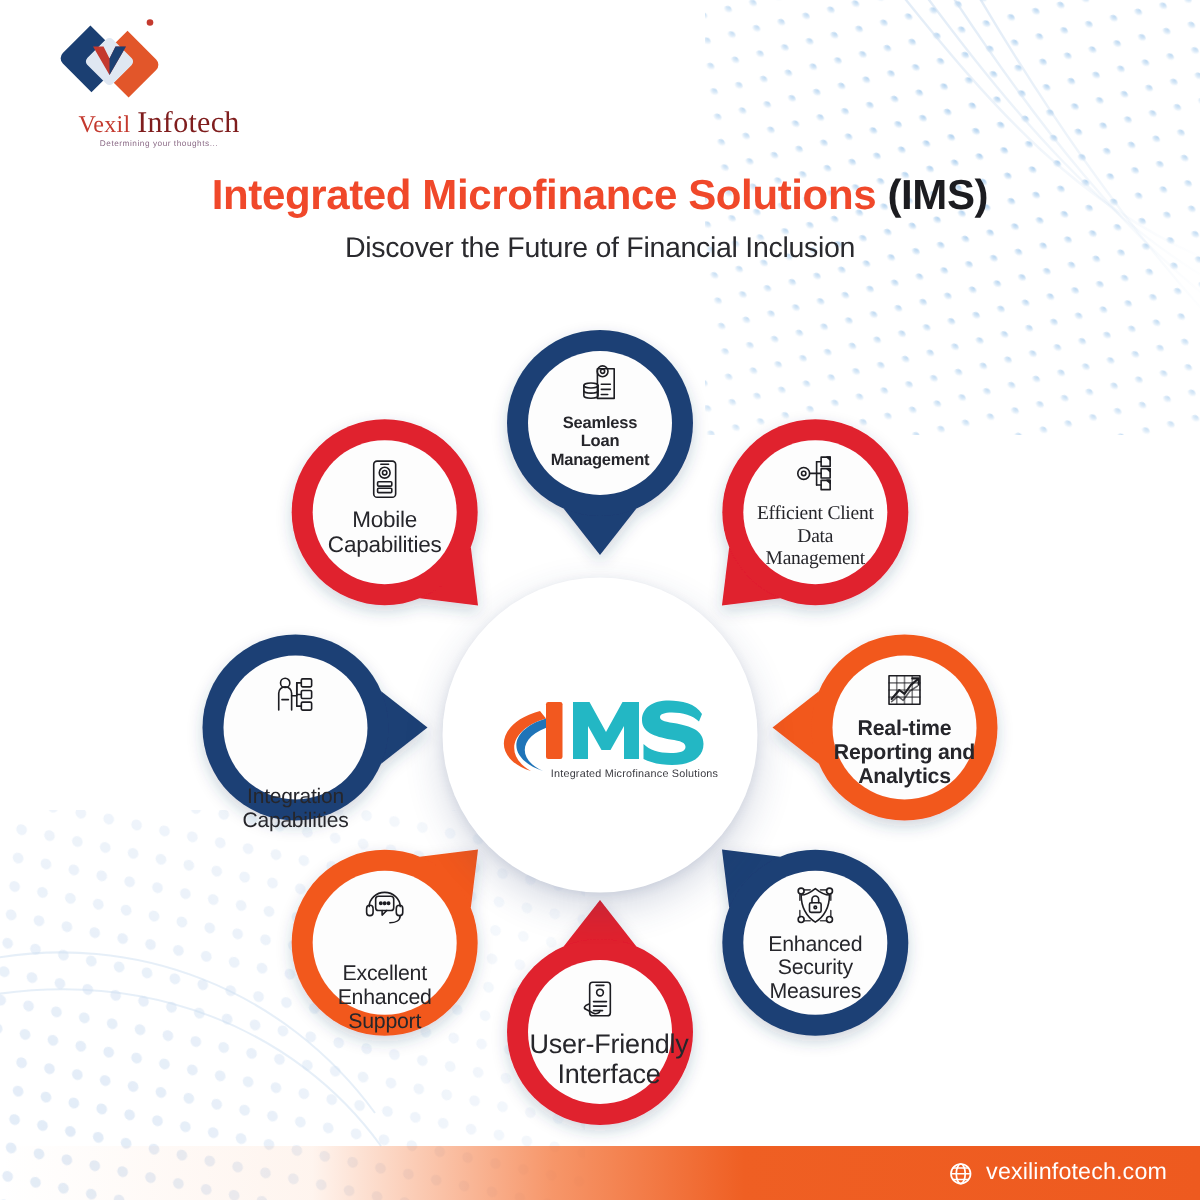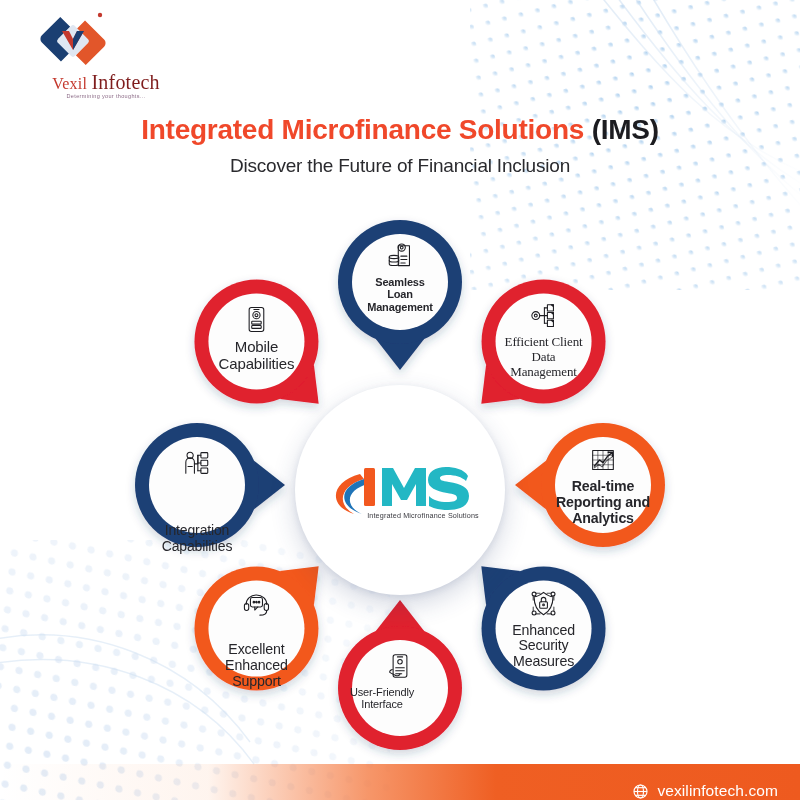--- a/index.html
+++ b/index.html
@@ -78,21 +78,21 @@
 
   
   #footer-bar {
     position:absolute; left:0; bottom:0; width:800px; height:36px; z-index:7;
     background:linear-gradient(90deg,
       rgba(255,255,255,0) 0%,
       rgba(250,150,90,0.10) 26%,
       rgba(243,110,48,0.72) 46%,
       #ef5f23 62%,
       #ee5a1f 100%);
-    display:flex; align-items:flex-end; justify-content:flex-end;
+    display:flex; align-items:center; justify-content:flex-end;
     padding-right:22px;
   }
   #footer-site {
     display:flex; align-items:center; gap:8px;
     color:#ffffff; font-size:15.5px; letter-spacing:.1px;
   }
   #globe-icon { display:block; }
 </style>
 </head>
 <body>
@@ -354,21 +354,21 @@
       <div class="node-label" style="font-size: 14.2px; left: 441px; top: 279px; width: 124px; font-weight: bold;">
         <span>Real-time</span>
         <span>Reporting and</span>
         <span>Analytics</span>
       </div>
       <div class="node-label" style="font-size: 14.2px; left: 381.543px; top: 422.543px; width: 124px;">
         <span>Enhanced</span>
         <span>Security</span>
         <span>Measures</span>
       </div>
-      <div class="node-label" style="font-size: 11px; left: 220px; top: 486px; width: 124px;">
+      <div class="node-label" style="font-size: 18px; left: 244px; top: 486px; width: 124px;">
         <span>User-Friendly</span>
         <span>Interface</span>
       </div>
       <div class="node-label" style="font-size: 14.2px; left: 94.4573px; top: 417px; width: 124px; margin-top: 25px;">
         <span>Excellent</span>
         <span>Enhanced</span>
         <span>Support</span>
       </div>
       <div class="node-label" style="font-size: 14px; left: 35px; top: 283px; width: 124px; margin-top: 40px;">
         <span>Integration</span>

